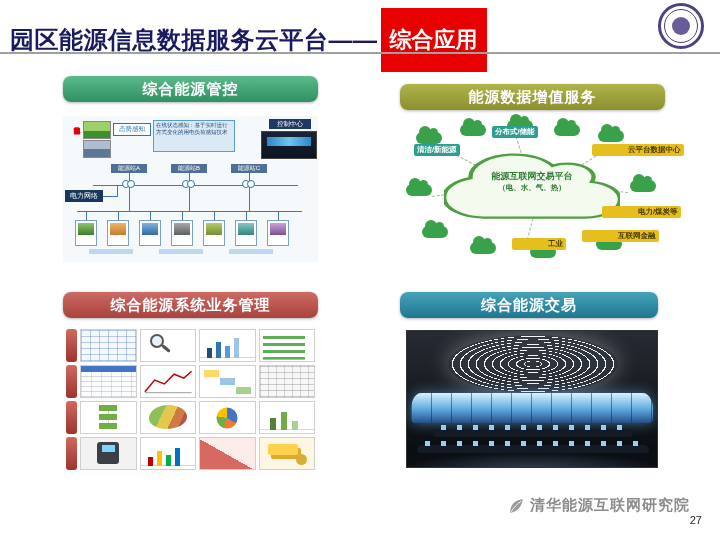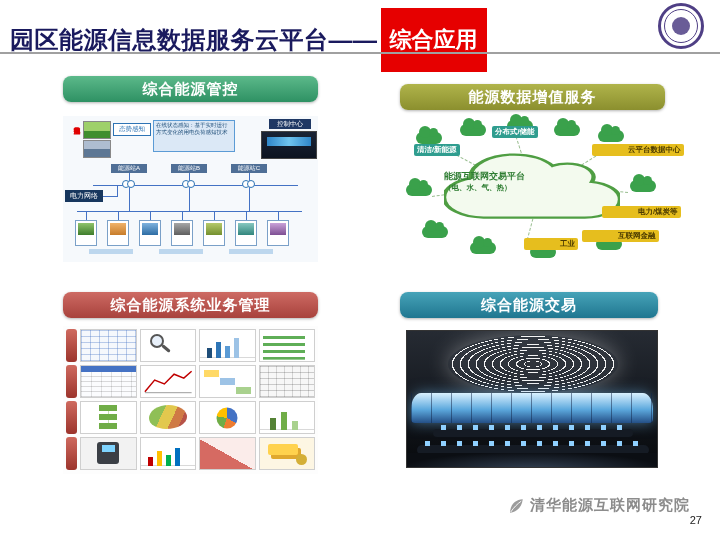--- a/index.html
+++ b/index.html
@@ -54,37 +54,37 @@
   .bx1{left:12px;} .bx2{left:44px;} .bx3{left:76px;} .bx4{left:108px;} .bx5{left:140px;} .bx6{left:172px;} .bx7{left:204px;}
   .bf1{background:linear-gradient(180deg,#8fc36b,#3e7d2c);} .bf2{background:linear-gradient(180deg,#f0b26a,#c77c2a);}
   .bf3{background:linear-gradient(180deg,#7fb2dd,#2e6da4);} .bf4{background:linear-gradient(180deg,#a6a6a6,#5f5f5f);}
   .bf5{background:linear-gradient(180deg,#b5c96a,#74902f);} .bf6{background:linear-gradient(180deg,#86c7c0,#32867d);}
   .bf7{background:linear-gradient(180deg,#c9a1d8,#7e4f93);}
   .tl-cap{position:absolute;top:133px;width:44px;height:5px;background:#bdd7ee;}
   .cap1{left:26px;} .cap2{left:96px;} .cap3{left:166px;}
   
   .tr-content{position:absolute;left:400px;top:114px;width:258px;height:150px;background:#fff;}
   .bigcloud{position:absolute;left:44px;top:36px;width:176px;height:72px;}
-  .vc-center{position:absolute;left:44px;top:56px;width:176px;color:#2e7d32;font-weight:bold;}
+  .vc-center{position:absolute;left:44px;top:56px;width:176px;text-align:center;color:#2e7d32;font-weight:bold;}
   .vc-title{font-size:9px;} .vc-sub{font-size:7.5px;}
   .cloudlet{position:absolute;width:26px;height:12px;background:#3aa14b;border-radius:8px;}
   .cloudlet::before{content:"";position:absolute;left:3px;top:-6px;width:12px;height:12px;background:#3aa14b;border-radius:50%;}
   .cloudlet::after{content:"";position:absolute;left:13px;top:-4px;width:9px;height:9px;background:#3aa14b;border-radius:50%;}
   .cl1{left:16px;top:18px;} .cl2{left:60px;top:10px;} .cl3{left:107px;top:6px;} .cl4{left:154px;top:10px;}
   .cl5{left:198px;top:16px;} .cl6{left:6px;top:70px;} .cl7{left:230px;top:66px;} .cl8{left:22px;top:112px;}
   .cl9{left:70px;top:128px;} .cl10{left:130px;top:132px;} .cl11{left:196px;top:124px;}
   .dash{position:absolute;width:36px;border-top:1px dashed #9bbf92;transform-origin:left center;}
   .d1{left:44px;top:34px;transform:rotate(28deg);} .d2{left:116px;top:22px;transform:rotate(72deg);}
   .d3{left:208px;top:34px;transform:rotate(148deg);} .d4{left:32px;top:82px;transform:rotate(-8deg);}
   .d5{left:228px;top:78px;transform:rotate(185deg);} .d6{left:126px;top:130px;transform:rotate(-75deg);}
   .tag{position:absolute;font-size:7.5px;font-weight:bold;padding:1px 3px;border-radius:2px;white-space:nowrap;}
   .tag-teal{background:#2f9d8f;color:#fff;}
   .tag-yellow{background:#e6be1e;color:#4d3c00;padding-left:36px;}
   .tg1{left:14px;top:30px;} .tg2{left:92px;top:12px;text-align:right;} .tg3{left:192px;top:30px;}
-  .tg4{left:202px;top:92px;} .tg5{left:182px;top:116px;} .tg6{left:112px;top:124px;margin-left:12px;}
+  .tg4{left:202px;top:92px;} .tg5{left:182px;top:116px;} .tg6{left:112px;top:124px;}
   
   .bl-content{position:absolute;left:63px;top:326px;width:255px;height:148px;background:#fdfdfd;}
   .bl-row{position:absolute;left:3px;width:249px;height:33px;display:flex;gap:3px;}
   .r1{top:3px;} .r2{top:39px;} .r3{top:75px;} .r4{top:111px;}
   .bl-tab{width:11px;border-radius:3px;background:linear-gradient(180deg,#cf6a5f,#9c342c);flex:0 0 11px;}
   .th{position:relative;flex:1 1 0;background:#fff;border:1px solid #cfcfcf;overflow:hidden;}
   .th-table{background-color:#f5f8fc;background-image:repeating-linear-gradient(0deg,rgba(68,114,196,.35) 0 1px,transparent 1px 6px),repeating-linear-gradient(90deg,rgba(68,114,196,.35) 0 1px,transparent 1px 9px);}
   .th-mag{background:#fff;}
   .th-mag::before{content:"";position:absolute;left:9px;top:4px;width:14px;height:14px;border:2.5px solid #555;border-radius:50%;background:#e8f0fa;box-sizing:border-box;}
   .th-mag::after{content:"";position:absolute;left:20px;top:17px;width:10px;height:3px;background:#555;transform:rotate(40deg);border-radius:2px;}

